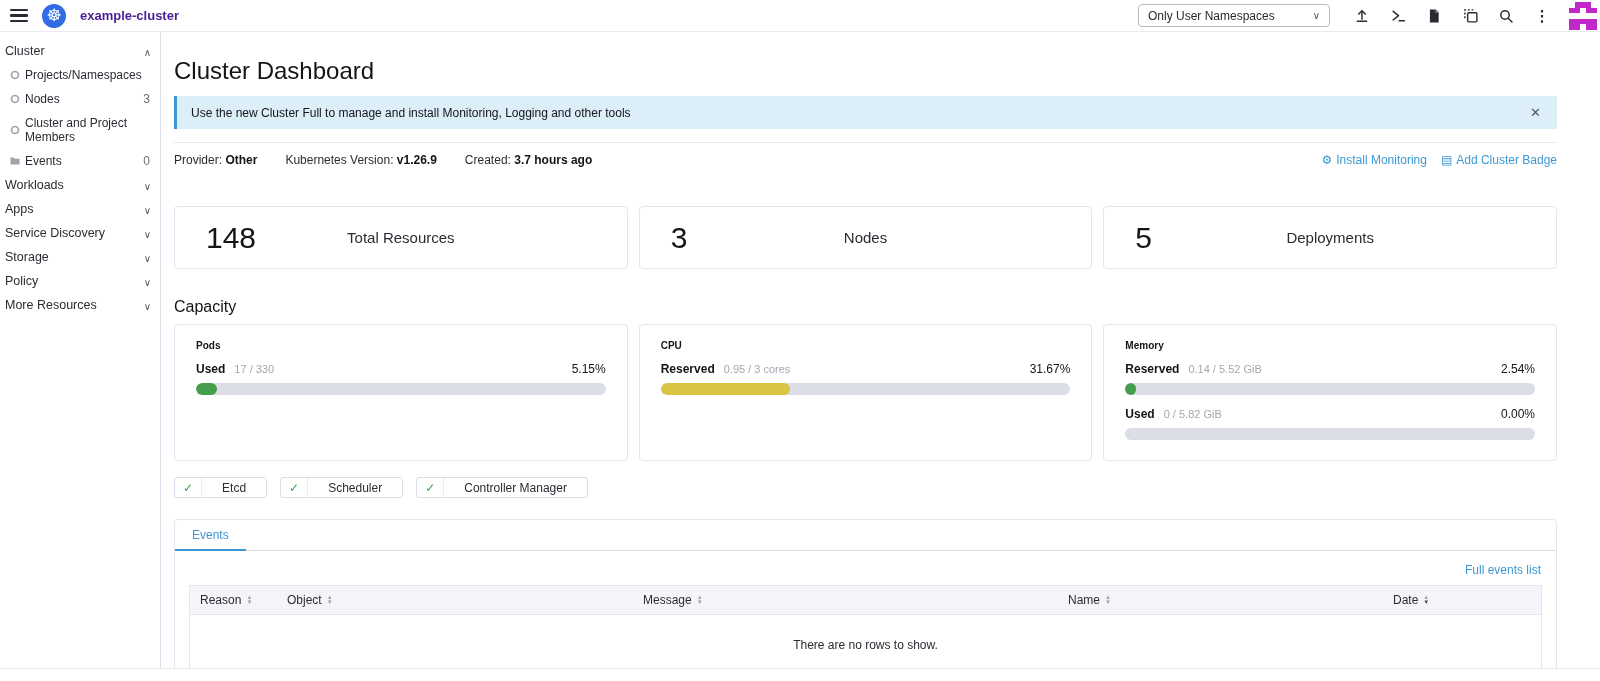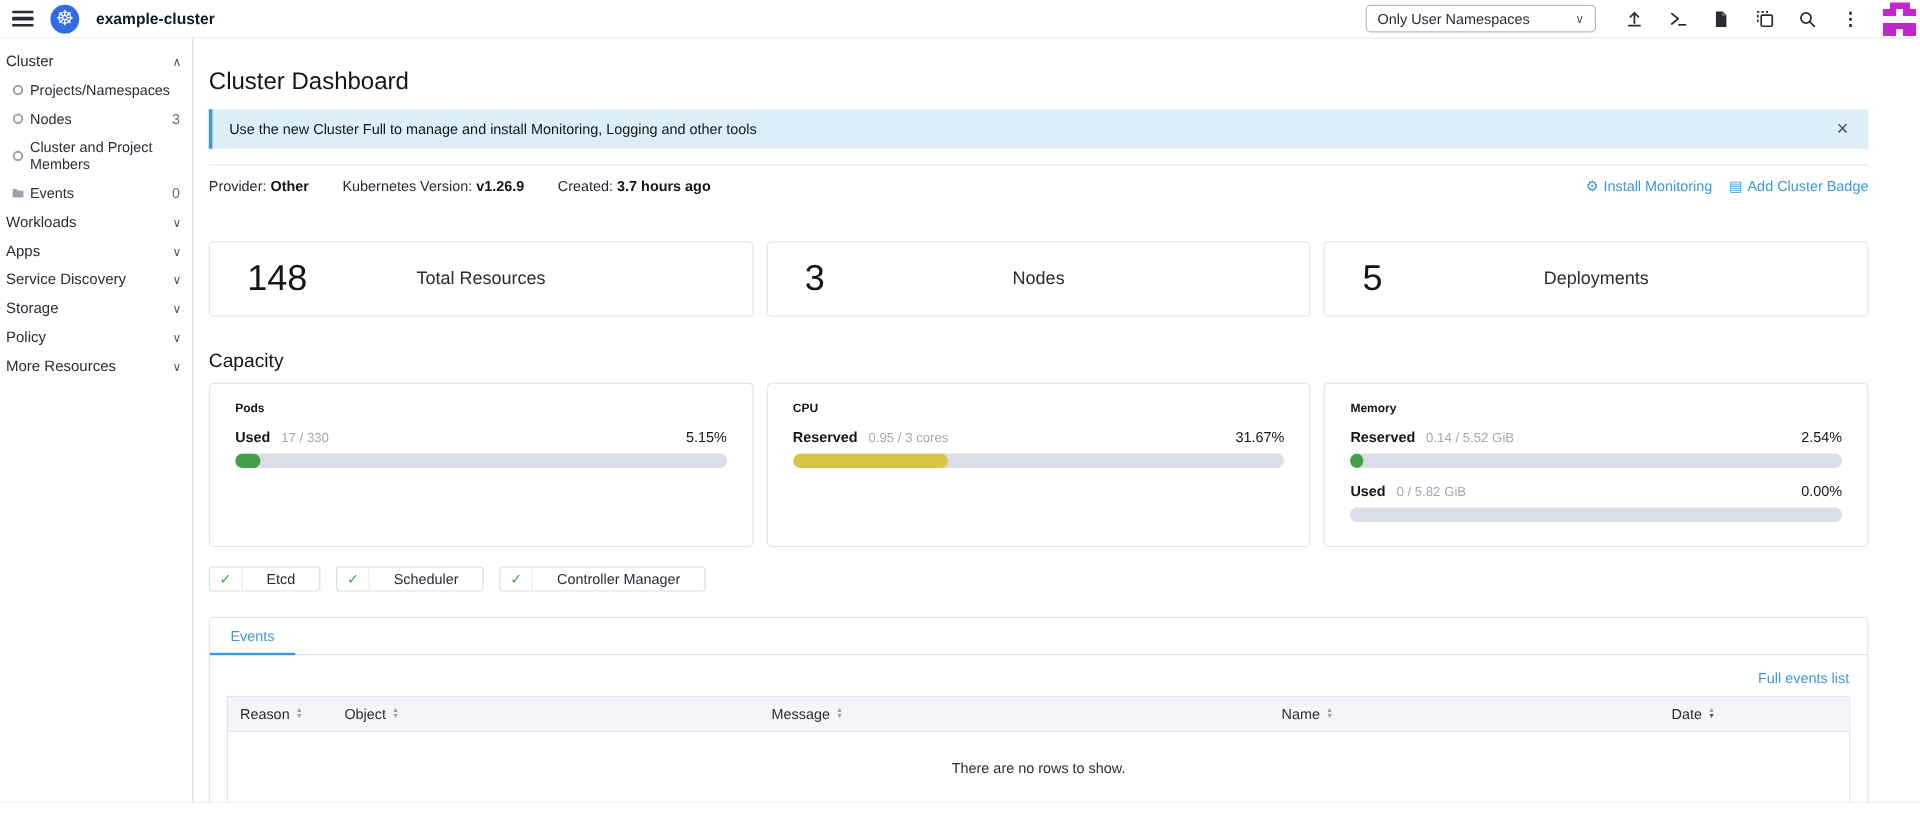--- a/index.html
+++ b/index.html
@@ -5,21 +5,21 @@
   * { box-sizing: border-box; margin: 0; padding: 0; }
   html, body { width: 1600px; height: 681px; overflow: hidden; }
   body { font-family: "Liberation Sans", sans-serif; color: #141419; background: #fff; font-size: 12px; }
 
   
   .topbar { height: 32px; border-bottom: 1px solid #e9e9ef; display: flex; align-items: center; padding: 0 3px 0 10px; background: #fff; }
   .topbar-left { display: flex; align-items: center; gap: 14px; }
   .hamburger { width: 18px; height: 14px; display: flex; flex-direction: column; justify-content: space-between; cursor: pointer; }
   .hamburger span { height: 2.4px; background: #2b2b33; border-radius: 1px; }
   .k8s-logo { width: 24px; height: 24px; border-radius: 50%; background: var(--k8s_blue); color: #fff; display: flex; align-items: center; justify-content: center; font-size: 17px; line-height: 1; }
-  .cluster-name { font-weight: bold; font-size: 13px; color: #0f172a; }
+  .cluster-name { font-weight: bold; font-size: 13px; color: #4c1d95; }
   .topbar-right { margin-left: auto; display: flex; align-items: center; gap: 18px; }
   .ns-select { width: 192px; height: 23px; border: 1px solid #b9b9c4; border-radius: 4px; display: flex; align-items: center; justify-content: space-between; padding: 0 9px; cursor: pointer; margin-right: 5px; color: #2b2b33; }
   .ns-select .chev { color: #55555e; font-size: 10px; }
   .tb-icon { width: 18px; height: 18px; display: flex; align-items: center; justify-content: center; color: #2b2b33; cursor: pointer; }
   .tb-icon svg { display: block; }
   .kebab { font-size: 15px; font-weight: bold; letter-spacing: 0; color: #2b2b33; }
   .avatar { width: 28px; height: 28px; cursor: pointer; }
 
   
   .layout { display: flex; height: 637px; border-bottom: 1px solid #e9e9ef; }
@@ -27,21 +27,21 @@
   
   .sidebar { width: 161px; border-right: 1px solid #dcdee7; padding-top: 7px; flex-shrink: 0; background: #fff; }
   .side-header { display: flex; align-items: flex-end; justify-content: space-between; padding: 5px 9px 5px 5px; cursor: pointer; color: #2b2b33; font-size: 12.5px; }
   .side-header .chev { color: #55555e; font-size: 10px; }
   .side-item { display: flex; align-items: center; gap: 5px; padding: 5px 10px 5px 10px; cursor: pointer; color: #2b2b33; }
   .side-item .count { margin-left: auto; color: #6c6c76; }
   .si-icon { display: flex; align-items: center; }
 
   
   .main { flex: 1; padding: 0 43px 0 13px; overflow: hidden; }
-  h1.page-title { font-size: 20px; font-weight: 500; margin: 25px 0 11px; color: #141419; }
+  h1.page-title { font-size: 24px; font-weight: 500; margin: 25px 0 11px; color: #141419; }
 
   .banner { background: var(--banner_bg); border-left: 3px solid var(--primary_blue); padding: 9px 14px; display: flex; align-items: center; justify-content: space-between; }
   .banner-close { color: #55555e; font-size: 13px; cursor: pointer; padding: 0 2px; }
 
   .divider { border: none; border-top: 1px solid #e9e9ef; margin-top: 13px; }
 
   .info-row { display: flex; align-items: center; padding: 10px 0 9px; }
   .info-item { margin-right: 28px; color: #2b2b33; }
   .info-item b { color: #141419; }
   .actions { margin-left: auto; display: flex; align-items: center; gap: 14px; }

